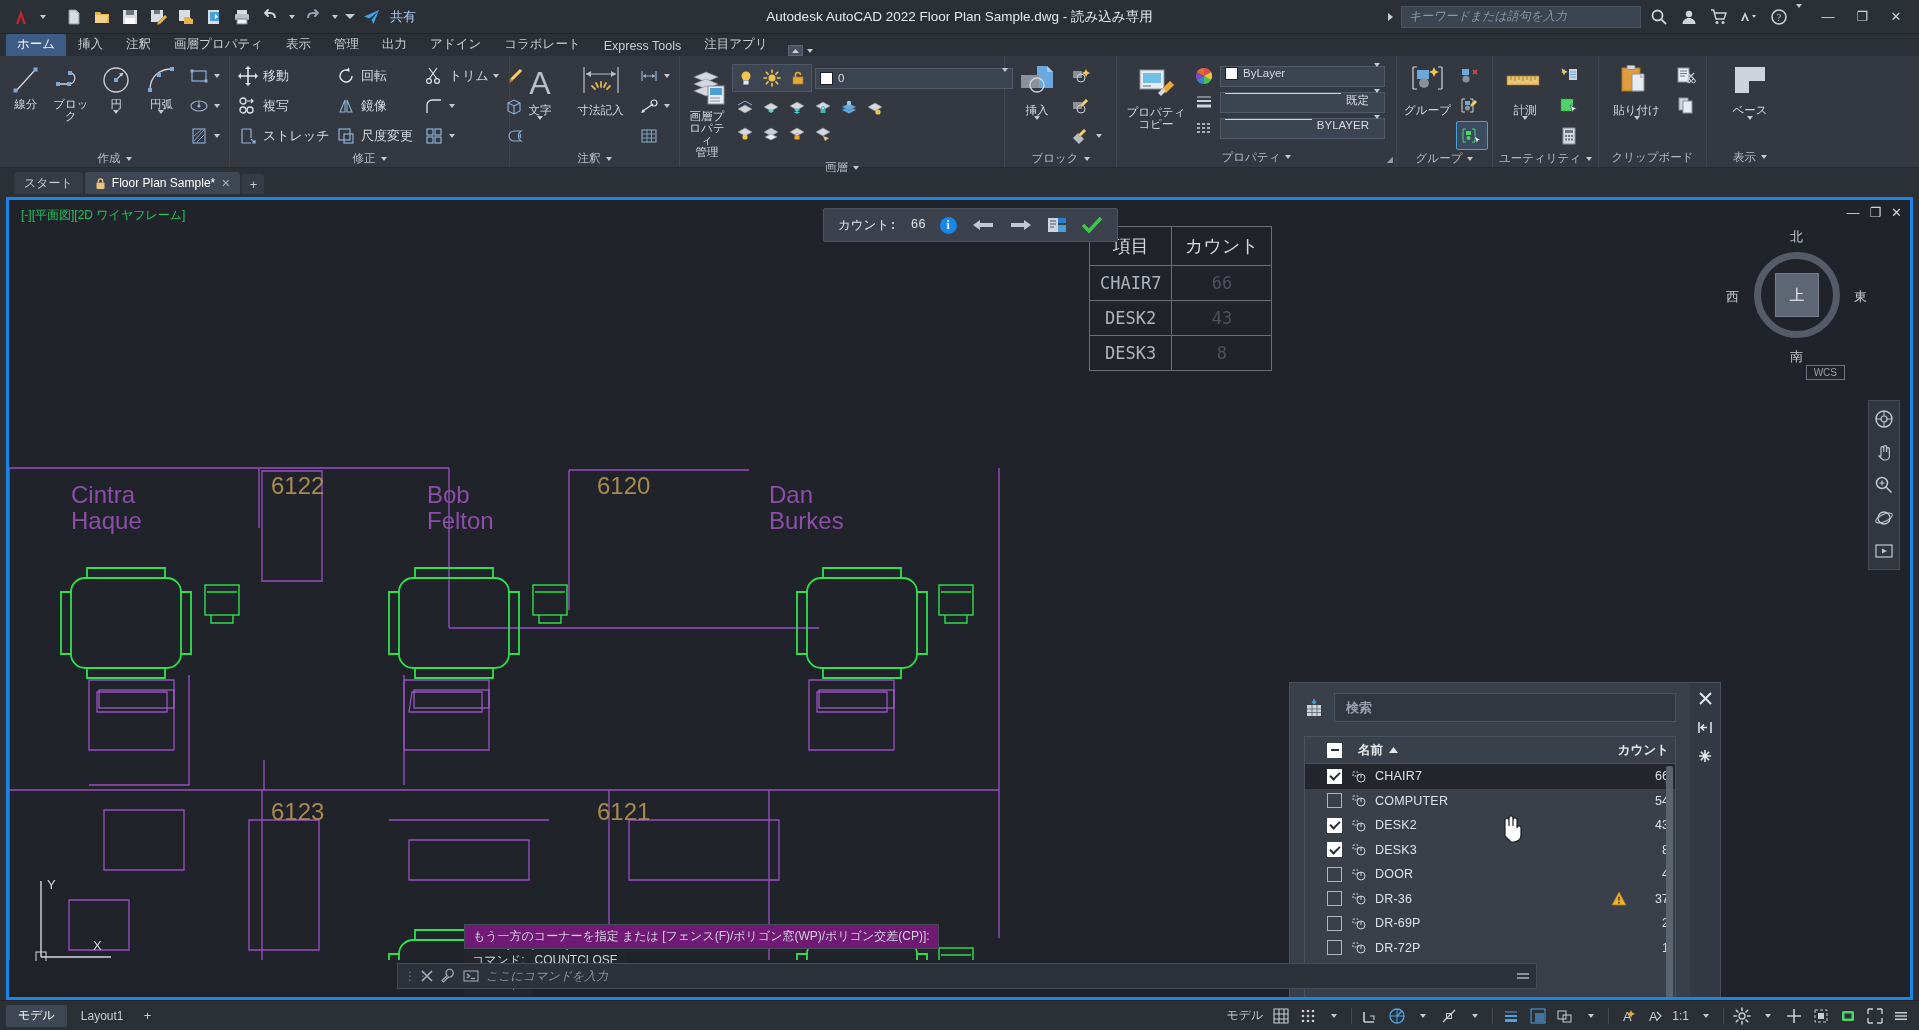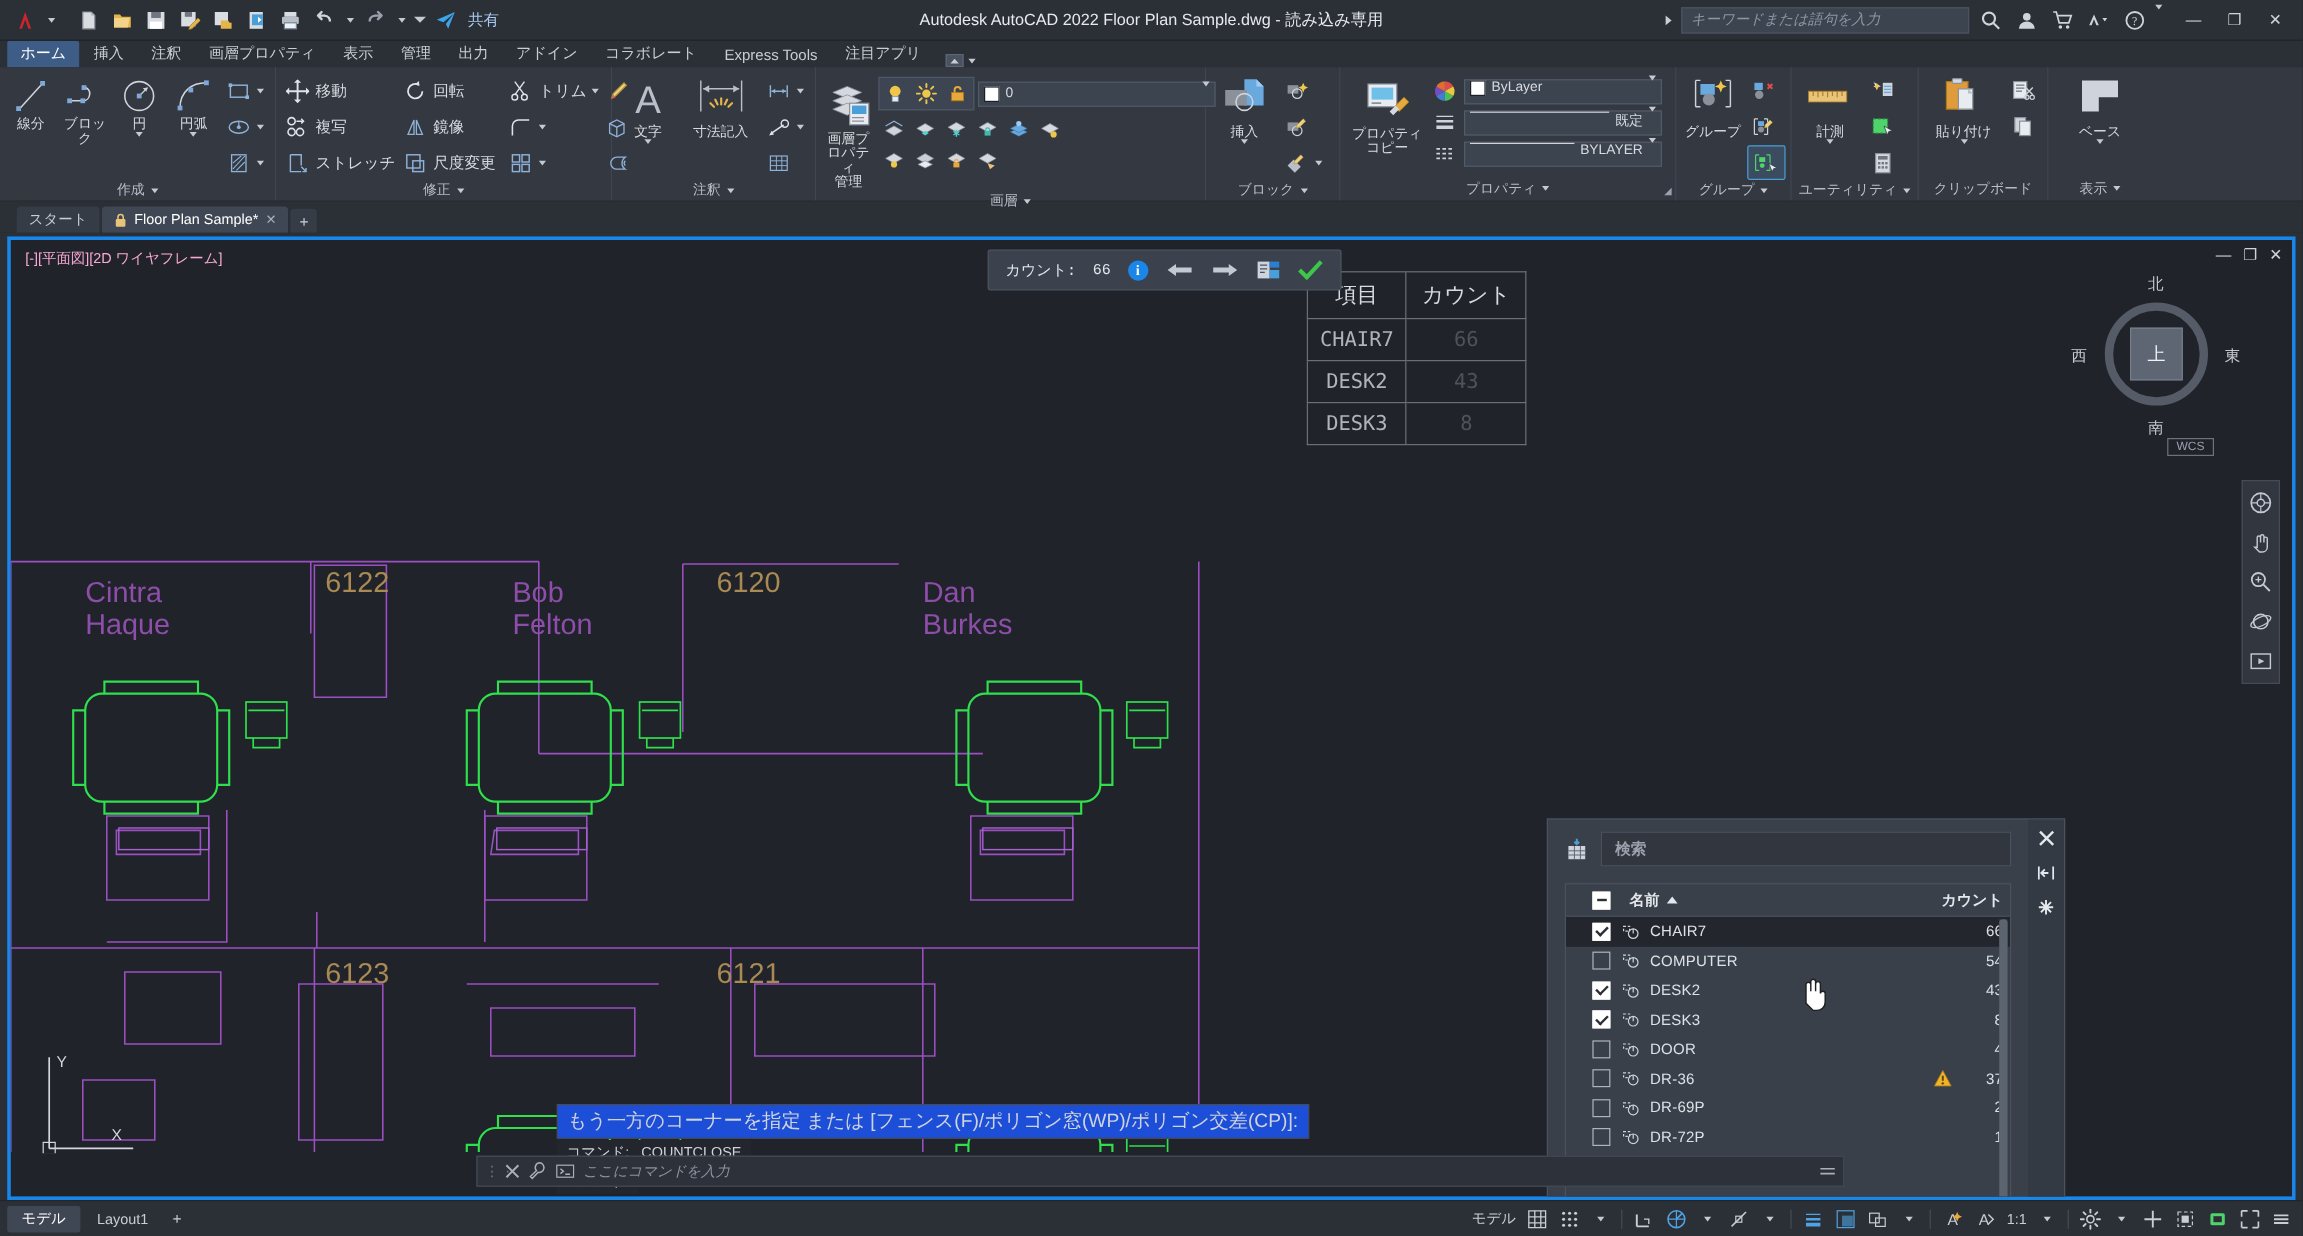--- a/index.html
+++ b/index.html
@@ -55,21 +55,21 @@
   
   .doctabs{ height:26px; background:#2b2f36; display:flex; align-items:flex-end; padding-left:14px; gap:2px;}
   .dtab{ height:22px; background:#363c46; display:flex; align-items:center; gap:6px; padding:0 10px; font-size:12px; color:#c8cdd6; border-radius:3px 3px 0 0; cursor:pointer;}
   .dtab.active{ background:#404754; color:#fff;}
   .dtab .x{ font-size:11px; color:#aab0bb; cursor:pointer;}
   .dplus{ width:22px;height:20px;background:#363c46;border-radius:3px 3px 0 0;display:flex;align-items:center;justify-content:center;font-size:13px;color:#c8cdd6;cursor:pointer;}
 
   
   .canvaswrap{ flex:1; position:relative; background:#2b2f36; padding:3px 6px 0 6px;}
   .canvas{ position:relative; width:100%; height:100%; background:#20232a; border:3px solid #1a86e8; overflow:hidden;}
-  .vplabel{ position:absolute; left:12px; top:7px; font-size:12px; color:#f9a8d4;}
+  .vplabel{ position:absolute; left:12px; top:7px; font-size:12px; color:#22c55e;}
   .vpctl{ position:absolute; right:8px; top:5px; display:flex; gap:10px; color:#cfd4dc; font-size:13px;}
   .vpctl span{cursor:pointer;}
 
   
   .counttb{ position:absolute; left:814px; top:8px; height:34px; background:#3b424e; border:1px solid #4c5healthy; border:1px solid #4c555f; display:flex; align-items:center; gap:14px; padding:0 14px; border-radius:2px;}
   .counttb .ct-label{font-size:12.5px;color:#e3e6eb;font-family:Liberation Mono, monospace;}
   .ibadge{width:17px;height:17px;border-radius:50%;background:#1a86e8;color:#fff;font-size:12px;font-weight:bold;display:flex;align-items:center;justify-content:center;font-family:"Liberation Serif",serif;cursor:pointer;}
   .arrowbtn{cursor:pointer;display:flex;align-items:center;}
 
   
@@ -87,21 +87,21 @@
   .wcs{position:absolute;right:65px;top:165px;font-size:10px;color:#9aa1ad;border:1px solid #6b7280;padding:1px 7px;}
 
   
   .navbar{position:absolute;right:10px;top:200px;width:32px;background:#31363f;border:1px solid #454c58;display:flex;flex-direction:column;align-items:center;padding:5px 0;gap:7px;}
   .navbar .ni{width:26px;height:26px;display:flex;align-items:center;justify-content:center;cursor:pointer;color:#c3c9d2;}
 
   
   .ucs{position:absolute;left:22px;bottom:36px;color:#d4d8de;}
 
   
-  .cmdtip{position:absolute;left:455px;bottom:48px;background:#1d4ed8;border:1px solid #454c58;font-size:16px;color:#cfd4dc;padding:3px 8px;font-family:"Liberation Sans",sans-serif;}
+  .cmdtip{position:absolute;left:455px;bottom:48px;background:#701a75;border:1px solid #454c58;font-size:12px;color:#cfd4dc;padding:3px 8px;font-family:"Liberation Sans",sans-serif;}
   .cmdhist{position:absolute;left:455px;bottom:26px;font-size:12px;color:#cfd4dc;background:#23262d;padding:2px 8px;}
   .cmdhist2{position:absolute;left:455px;bottom:2px;font-size:12px;color:#cfd4dc;background:#23262d;padding:2px 8px;}
 
   
   .cmdline{ position:absolute; left:388px; bottom:8px; right:auto; width:1140px; height:26px; background:#2d323a; border:1px solid #454c58; display:flex; align-items:center; gap:7px; padding:0 6px;}
   .cmdgrip{width:10px;height:22px;display:flex;align-items:center;color:#6e7683;font-size:12px;letter-spacing:1px;cursor:move;}
   .cmdinput{flex:1;font-size:12px;color:#8b93a0;font-style:italic;}
 
   
   .palette{ position:absolute; left:1280px; top:482px; width:432px; height:425px; background:#3a4049; border:1px solid #4a5260; display:flex; }

